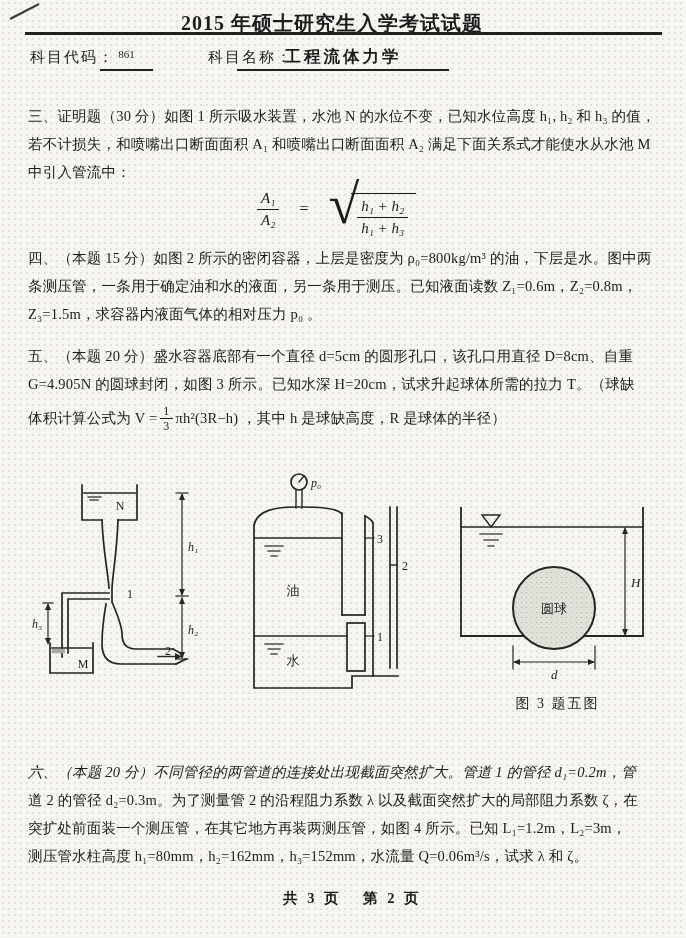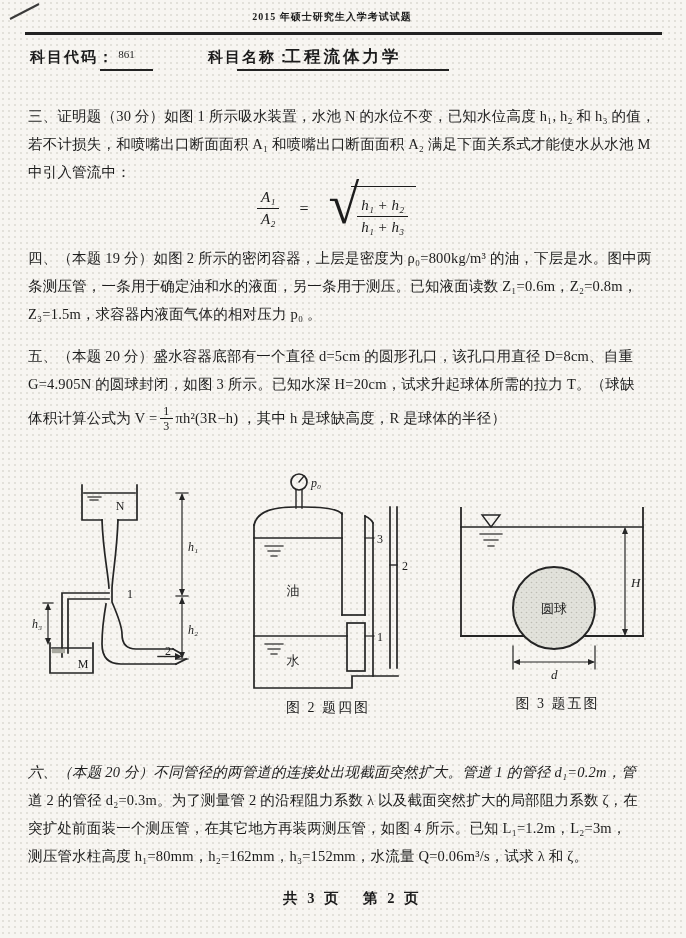--- a/index.html
+++ b/index.html
@@ -6,35 +6,35 @@
   body{
     width:686px;height:938px;position:relative;overflow:hidden;
     font-family:"Liberation Serif","DejaVu Serif",serif;
     color:#1c1c1c;
     background-color:#f7f5f1;
     background-image:radial-gradient(rgba(140,140,122,0.20) 1px, transparent 1.15px);
     background-size:6px 6px;
   }
   .abs{position:absolute;}
   .line{position:absolute;white-space:nowrap;font-size:14.5px;line-height:20px;letter-spacing:0.2px;}
-  .title{position:absolute;top:10px;left:0;width:664px;text-align:center;font-size:10px;font-weight:700;letter-spacing:1px;}
+  .title{position:absolute;top:10px;left:0;width:664px;text-align:center;font-size:20px;font-weight:700;letter-spacing:1px;}
   .rule{position:absolute;top:32px;left:25px;width:637px;height:2.5px;background:#222;}
-  .hlabel{position:absolute;top:48px;font-size:15px;font-weight:700;letter-spacing:2px;white-space:nowrap;}
+  .hlabel{position:absolute;top:48px;font-size:15px;font-weight:400;letter-spacing:2px;white-space:nowrap;}
   .hval{position:absolute;top:48px;text-align:center;font-size:11px;white-space:nowrap;}
   .uline{position:absolute;height:1.6px;background:#222;top:69px;}
   .cap{ text-align:center;font-size:14px;letter-spacing:2px;margin-top:0;}
   
   .formula3{position:absolute;left:257px;top:179px;display:flex;align-items:center;gap:20px;}
   .frac{display:inline-flex;flex-direction:column;text-align:center;font-style:italic;font-size:15px;}
   .frac .fr{line-height:21px;padding:0 4px;}
   .frac .num{border-bottom:1.5px solid #1c1c1c;}
   .eq{font-size:16px;}
   .sqrt{display:inline-flex;align-items:flex-start;}
   .rsign{font-size:56px;line-height:50px;font-weight:300;margin-right:-8px;}
-  .rbody{border-top:1.8px solid #1c1c1c;padding:8px 8px 0 6px;margin-top:7px;font-family:Liberation Serif, serif;}
+  .rbody{border-top:1.8px solid #1c1c1c;padding:2px 8px 0 6px;margin-top:14px;font-family:Liberation Serif, serif;}
   
   .fline{position:absolute;display:flex;align-items:center;white-space:nowrap;font-size:14.5px;letter-spacing:0.2px;}
   .ifrac{display:inline-flex;flex-direction:column;text-align:center;font-size:12px;margin:0 3px;}
   .ifrac .fr{line-height:14px;padding:0 3px;}
   .ifrac .num{border-bottom:1.3px solid #1c1c1c;}
   .fig{position:absolute;}
   svg text{font-family:"Liberation Serif","DejaVu Serif",serif;fill:#1c1c1c;}
   .footer-item{position:absolute;top:889px;font-size:14.5px;font-weight:600;letter-spacing:3px;}
 </style>
 </head>
@@ -67,21 +67,21 @@
     <span class="rsign">√</span>
     <span class="rbody">
       <span class="frac">
         <span class="fr num">h₁ + h₂</span>
         <span class="fr">h₁ + h₃</span>
       </span>
     </span>
   </span>
 </div>
 
-<div class="line" style="left:28px;top:248px;">四、（本题 19 分）如图 2 所示的密闭容器，上层是密度为 ρ₀=800kg/m³ 的油，下层是水。图中两</div>
+<div class="line" style="left:28px;top:248px;">四、（本题 15 分）如图 2 所示的密闭容器，上层是密度为 ρ₀=800kg/m³ 的油，下层是水。图中两</div>
 <div class="line" style="left:28px;top:276px;">条测压管，一条用于确定油和水的液面，另一条用于测压。已知液面读数 Z₁=0.6m，Z₂=0.8m，</div>
 <div class="line" style="left:28px;top:304px;">Z₃=1.5m，求容器内液面气体的相对压力 p₀ 。</div>
 
 <div class="line" style="left:28px;top:346px;">五、（本题 20 分）盛水容器底部有一个直径 d=5cm 的圆形孔口，该孔口用直径 D=8cm、自重</div>
 <div class="line" style="left:28px;top:374px;">G=4.905N 的圆球封闭，如图 3 所示。已知水深 H=20cm，试求升起球体所需的拉力 T。（球缺</div>
 <div class="fline" style="left:28px;top:400px;height:36px;">
   <span>体积计算公式为 V =</span>
   <span class="ifrac">
     <span class="fr num">1</span>
     <span class="fr">3</span>
@@ -178,21 +178,20 @@
       <line x1="154" y1="39" x2="154" y2="200"></line>
       <line x1="147" y1="97" x2="154" y2="97" stroke-width="1.4"></line>
     </g>
     <text x="68" y="19" font-size="12" font-style="italic">p₀</text>
     <text x="50" y="127" font-size="13" text-anchor="middle">油</text>
     <text x="50" y="197" font-size="13" text-anchor="middle">水</text>
     <text x="134" y="75" font-size="12">3</text>
     <text x="159" y="102" font-size="12">2</text>
     <text x="134" y="173" font-size="12">1</text>
   </svg>
-  <div class="cap" style="margin-top:3px;">图 2  题四图</div>
 </div>
 
 <div class="fig" style="left:450px;top:486px;width:215px;">
   <svg width="215" height="196" viewBox="0 0 215 196">
     <defs>
       <pattern id="stip" width="5" height="5" patternUnits="userSpaceOnUse">
         <rect width="5" height="5" fill="#e2e2db"></rect>
         <circle cx="1.5" cy="1.5" r="0.8" fill="#bcbcb2"></circle>
         <circle cx="4" cy="3.8" r="0.6" fill="#c8c8bf"></circle>
       </pattern>

